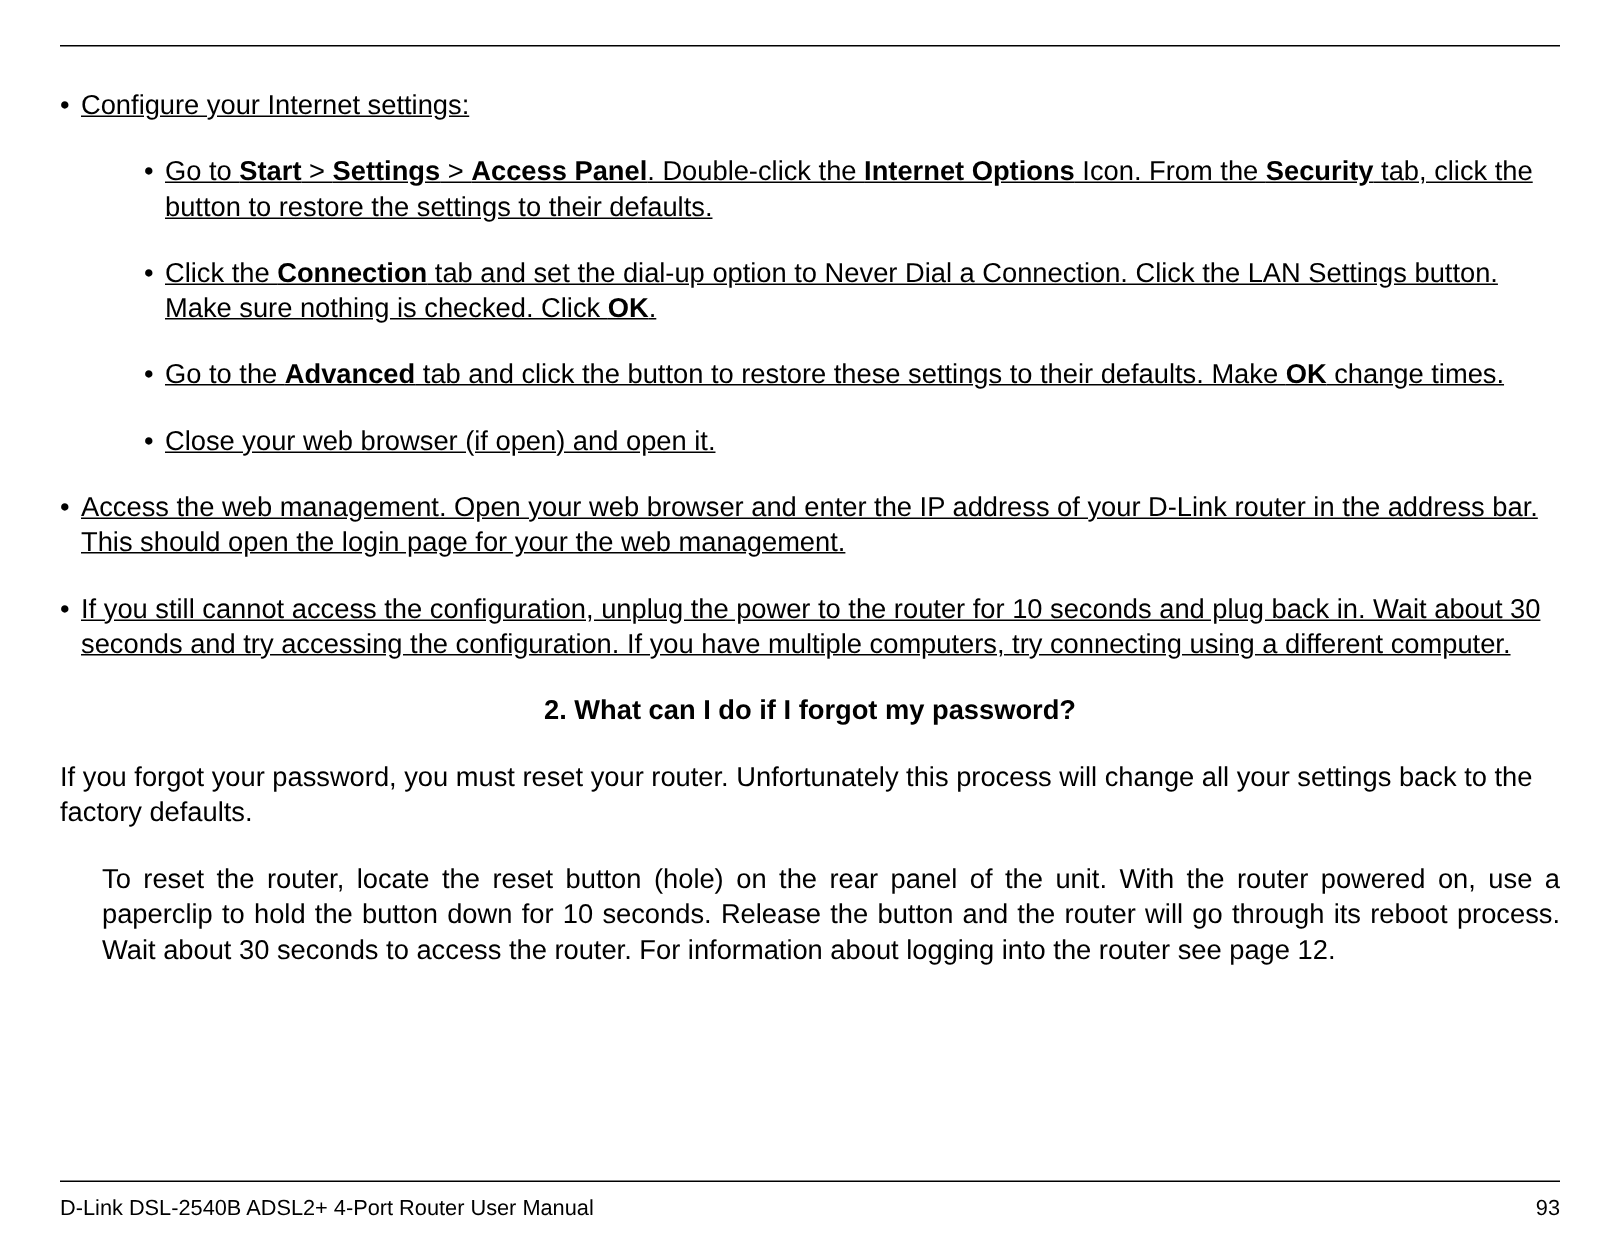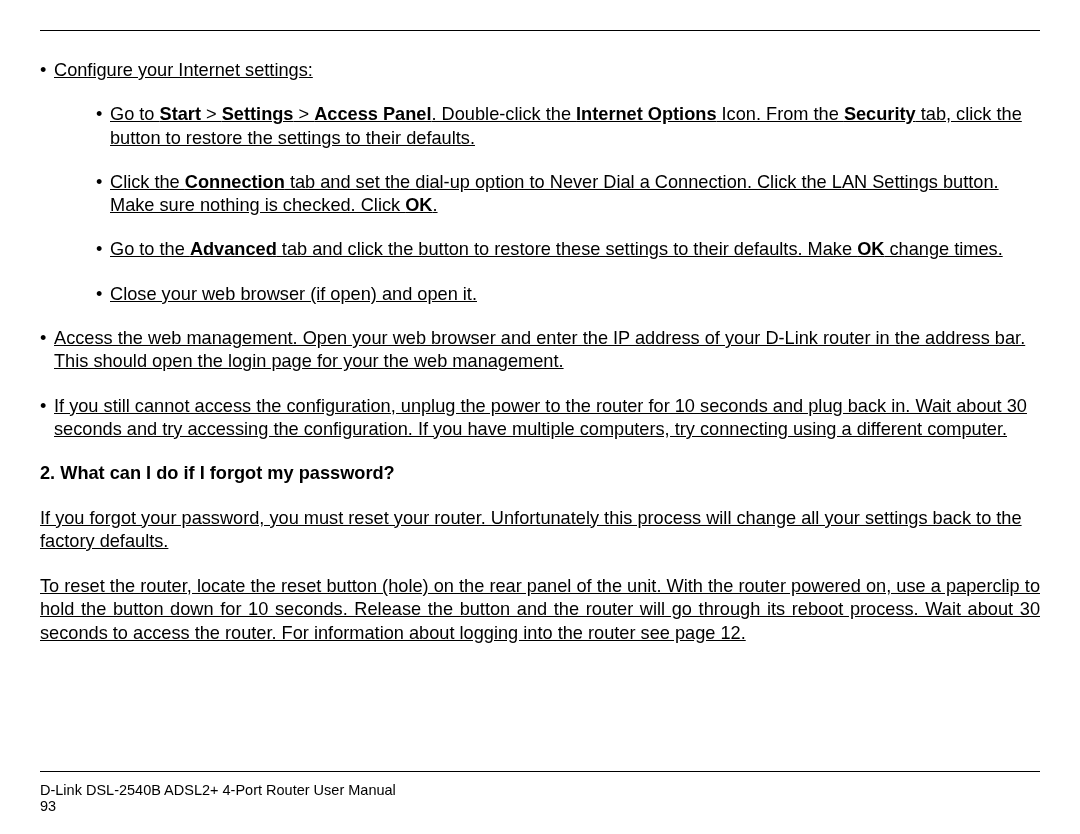--- a/index.html
+++ b/index.html
@@ -40,39 +40,38 @@
   }
   .sub-list {
     margin-left: 56px;
   }
   .sub-list .bullet { margin-bottom: 21px; }
   .justify { text-align: justify; }
   .q2-heading {
     font-weight: bold;
     margin-top: 4px;
     margin-bottom: 21px;
+    text-align: center;
   }
   .para {
     margin-bottom: 22px;
-    text-decoration: underline;
   }
-  .para.justify { text-align: justify; }
+  .para.justify { text-align: justify; margin-left: 28px; }
   .footer-area {
     margin-top: auto;
   }
   .bottom-rule {
     border-top: 1.5px solid #000;
     margin-top: 8px;
   }
   .footer {
     display: flex;
     justify-content: space-between;
     font-size: 14.5px;
     padding: 10px 0 20px 0;
-    flex-direction: column;
   }
 </style>
 </head>
 <body>
 
 <div class="page">
   <div class="top-rule"></div>
 
   <div class="content">
 

